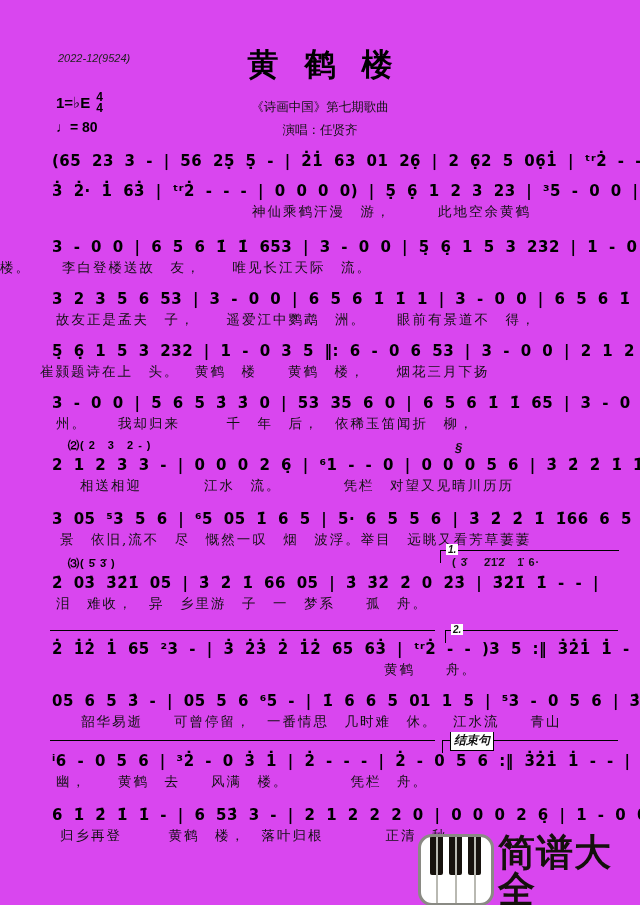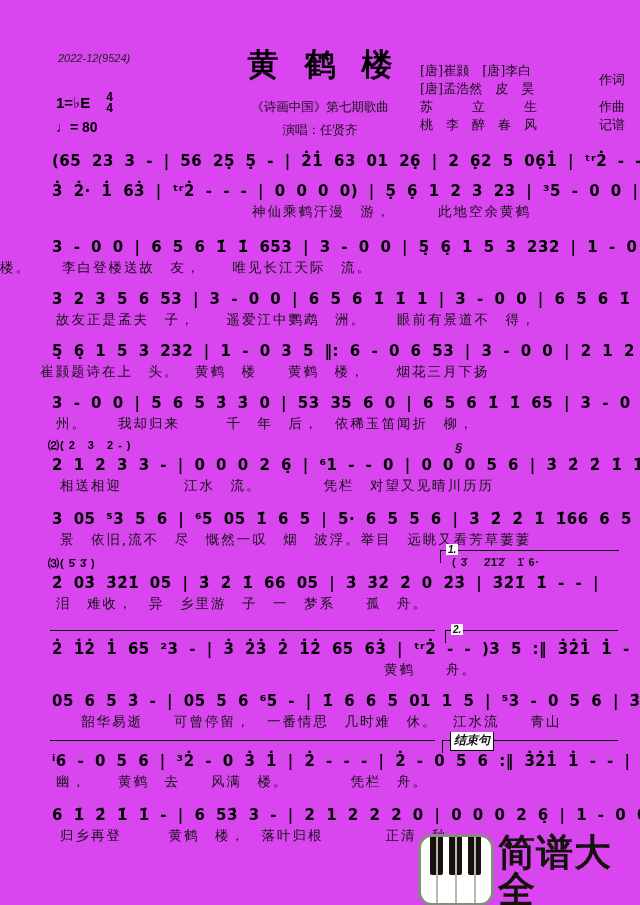--- a/index.html
+++ b/index.html
@@ -5,33 +5,33 @@
   html,body{margin:0;padding:0;}
   body{width:640px;height:905px;background:#ffffff;font-family:"Liberation Sans","DejaVu Sans",sans-serif;color:#111;}
   #sheet{position:relative;width:640px;height:905px;background:#d946ef;overflow:hidden;}
 
   
   .catalog{position:absolute;left:58px;top:52px;font-size:11px;font-style:italic;color:#222;}
   .title{position:absolute;left:0;top:44px;width:640px;text-align:center;font-family:"DejaVu Serif","Liberation Serif",serif;font-size:31px;font-weight:bold;letter-spacing:26px;text-indent:26px;color:#000;}
   .subtitle{position:absolute;left:0;top:99px;width:640px;text-align:center;font-size:12.5px;font-family:"DejaVu Serif",serif;color:#111;}
   .performer{position:absolute;left:0;top:122px;width:640px;text-align:center;font-size:12.5px;font-family:"DejaVu Serif",serif;color:#111;}
   .keyblock{position:absolute;left:56px;top:92px;font-size:15px;font-weight:bold;color:#000;}
-  .keyline{display:flex;align-items:center;gap:16px;justify-content:center;}
+  .keyline{display:flex;align-items:center;gap:6px;justify-content:center;}
   .timesig{display:inline-block;text-align:center;font-size:12px;line-height:0.95;font-weight:bold;}
   .tempo{margin-top:4px;font-size:14px;font-weight:bold;}
   .credits{position:absolute;left:420px;top:62px;width:205px;display:flex;font-family:"DejaVu Serif",serif;font-size:13px;color:#111;}
   .cred-names{flex:1;line-height:18px;white-space:nowrap;}
   .cred-roles{width:40px;text-align:right;line-height:18px;}
   .cred-role1{padding-top:9px;height:27px;}
 
   
   .sys{position:absolute;left:0;width:640px;}
   .notes{padding-left:52px;font-size:15px;font-weight:bold;letter-spacing:0.5px;word-spacing:5px;white-space:nowrap;color:#000;font-family:"DejaVu Sans",sans-serif;}
   .lyrics{font-size:13.5px;letter-spacing:2px;white-space:nowrap;font-family:"DejaVu Serif",serif;color:#111;margin-top:3px;}
-  .pre-ann{position:absolute;left:48px;top:-18px;font-size:11px;font-weight:bold;letter-spacing:1px;color:#000;}
+  .pre-ann{position:absolute;left:68px;top:-18px;font-size:11px;font-weight:bold;letter-spacing:1px;color:#000;}
   .segno{position:absolute;left:455px;top:-16px;font-size:13px;font-weight:bold;font-style:italic;}
   .volta{position:absolute;border-top:1.5px solid #000;border-left:1.5px solid #000;height:12px;}
   .volta-label{position:absolute;font-size:10px;font-style:italic;font-weight:bold;background:#fefefe;padding:0 2px;}
   .volta-small{position:absolute;font-size:11px;font-weight:bold;letter-spacing:1px;white-space:nowrap;}
   .contline{position:absolute;border-top:1.5px solid #000;height:0;}
   .ending-label{font-size:12px;font-style:italic;border:1px solid #000;border-top:none;padding:0 3px 1px 3px;}
 
   
   .logo{position:absolute;left:418px;top:834px;display:flex;align-items:flex-start;}
   .piano{width:70px;height:66px;border:3px solid #8a8a84;border-radius:14px;background:#fff;position:relative;overflow:hidden;flex:none;}
@@ -54,33 +54,20 @@
     <div class="keyline">
       <span>1=♭E</span>
       <span class="timesig">
         <span>4</span><br>
         <span>4</span>
       </span>
     </div>
     <div class="tempo">♩= 80</div>
   </div>
 
-  <div class="credits">
-    <div class="cred-names">
-      <div>[唐]崔颢　[唐]李白</div>
-      <div>[唐]孟浩然　皮　昊</div>
-      <div>苏　　　立　　　生</div>
-      <div>桃　李　醉　春　风</div>
-    </div>
-    <div class="cred-roles">
-      <div class="cred-role1">作词</div>
-      <div>作曲</div>
-      <div>记谱</div>
-    </div>
-  </div>
 
   <div class="sys" style="top:152px">
     <div class="notes">(65 23 3 - | 56 25̣ 5̣ - | 2̇1̇ 63 01 26̣ | 2 6̣2 5 06̣1̇ | ᵗʳ2̇ - - 1̇2̇ | 1̇ - - - |</div>
   </div>
 
   <div class="sys" style="top:182px">
     <div class="notes">3̇ 2̇· 1̇ 63̇ | ᵗʳ2̇ - - - | 0 0 0 0) | 5̣ 6̣ 1 2 3 23 | ³5 - 0 0 | 6 5 3 5 1 53 |</div>
     <div class="lyrics" style="margin-left:252px">神仙乘鹤汗漫　游，　　　此地空余黄鹤</div>
   </div>
 
@@ -101,21 +88,21 @@
 
   <div class="sys" style="top:394px">
     <div class="notes">3 - 0 0 | 5 6 5 3̇ 3̇ 0 | 53 35 6 0 | 6 5 6 1̇ 1̇ 65 | 3 - 0 0 |</div>
     <div class="lyrics" style="margin-left:56px">州。　　我却归来　　　千　年　后，　依稀玉笛闻折　柳，</div>
   </div>
 
   <div class="sys" style="top:456px">
     <span class="pre-ann">⑵( 2　3　2 - )</span>
     <span class="segno">§</span>
     <div class="notes">2 1 2 3 3 - | 0 0 0 2 6̣ | ⁶1 - - 0 | 0 0 0 5 6 | 3̇ 2̇ 2̇ 1̇ 1̇ 6 655 |</div>
-    <div class="lyrics" style="margin-left:60px">相送相迎　　　　江水　流。　　　　凭栏　对望又见晴川历历</div>
+    <div class="lyrics" style="margin-left:80px">相送相迎　　　　江水　流。　　　　凭栏　对望又见晴川历历</div>
   </div>
 
   <div class="sys" style="top:510px">
     <div class="notes">3 05 ⁵3 5 6 | ⁶5 05 1̇ 6 5 | 5· 6 5 5 6 | 3̇ 2̇ 2̇ 1̇ 1̇66 6 5 |</div>
     <div class="lyrics" style="margin-left:60px">景　依旧,流不　尽　慨然一叹　烟　波浮。举目　远眺又看芳草萋萋</div>
   </div>
 
   <div class="sys" style="top:574px">
     <span class="pre-ann">⑶( 5̇ 3̇ )</span>
     <div class="volta" style="left:440px;top:-24px;width:178px"></div>

